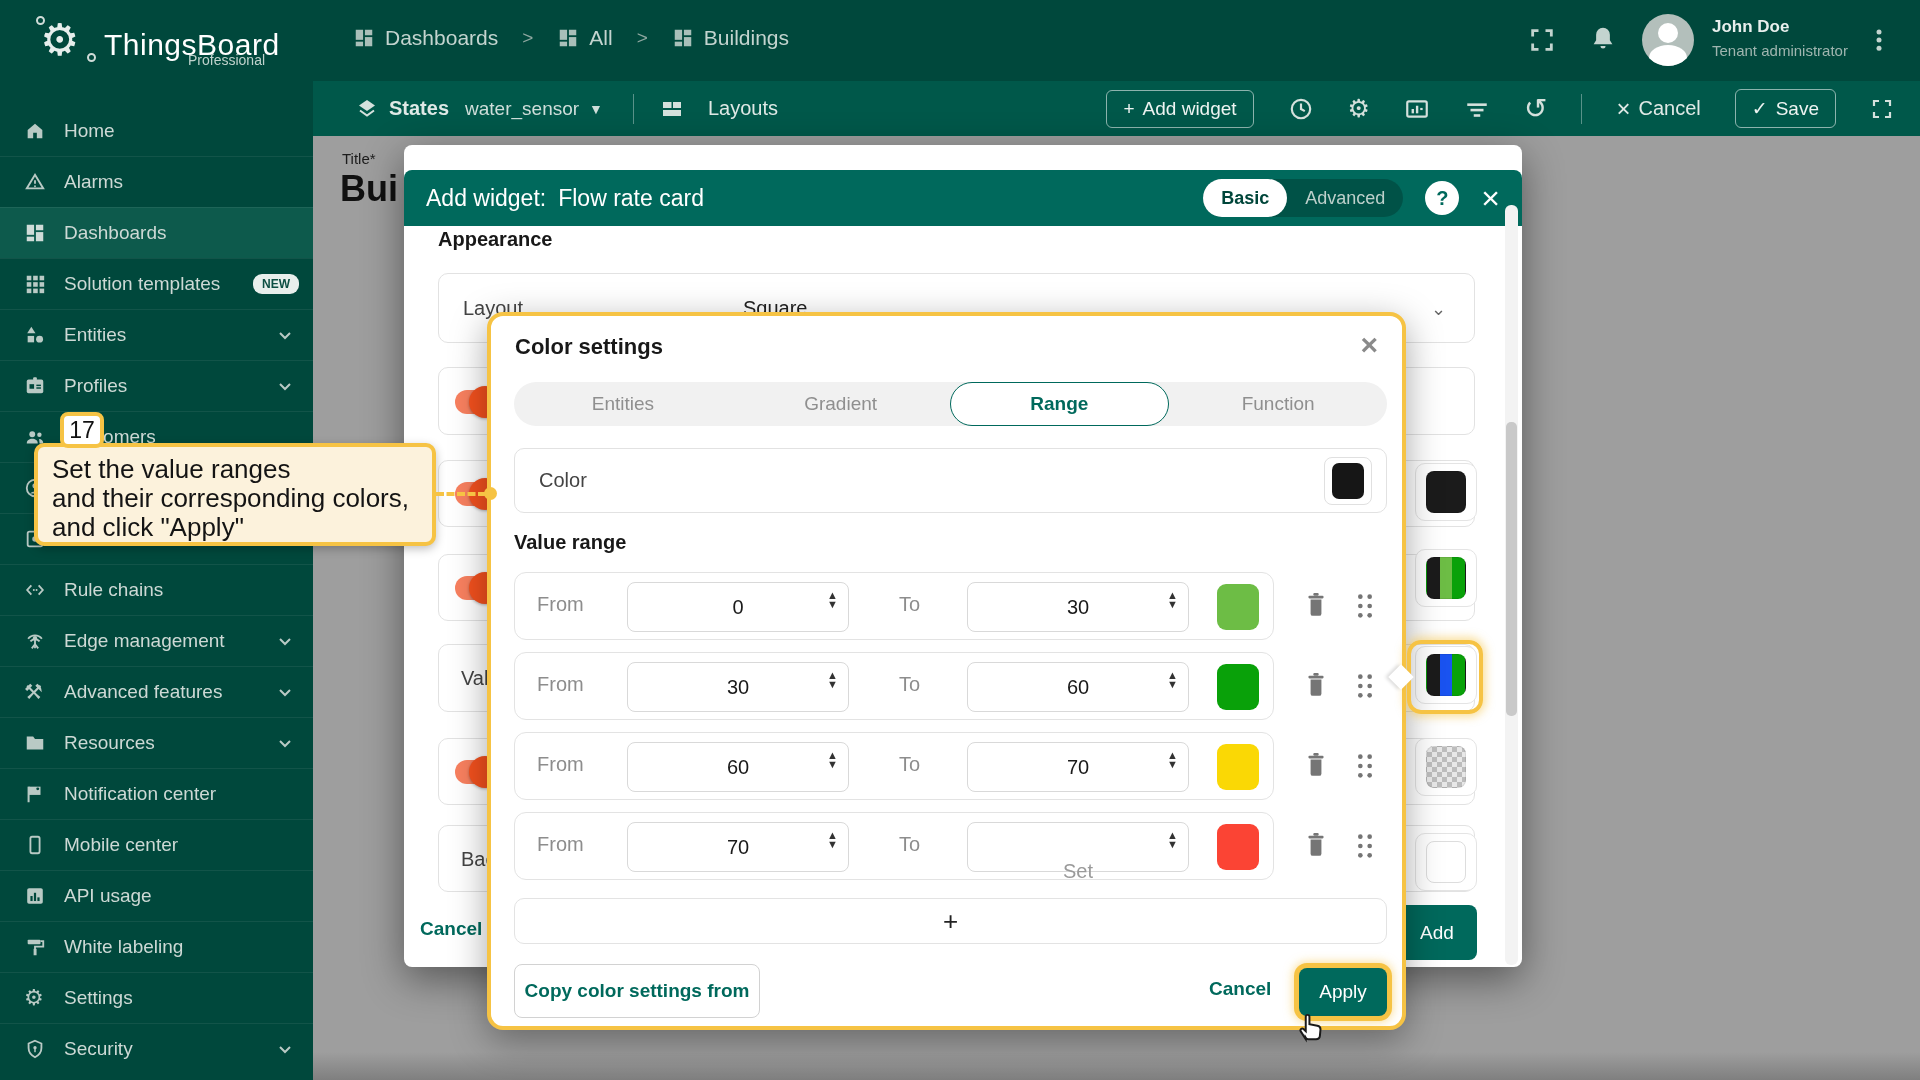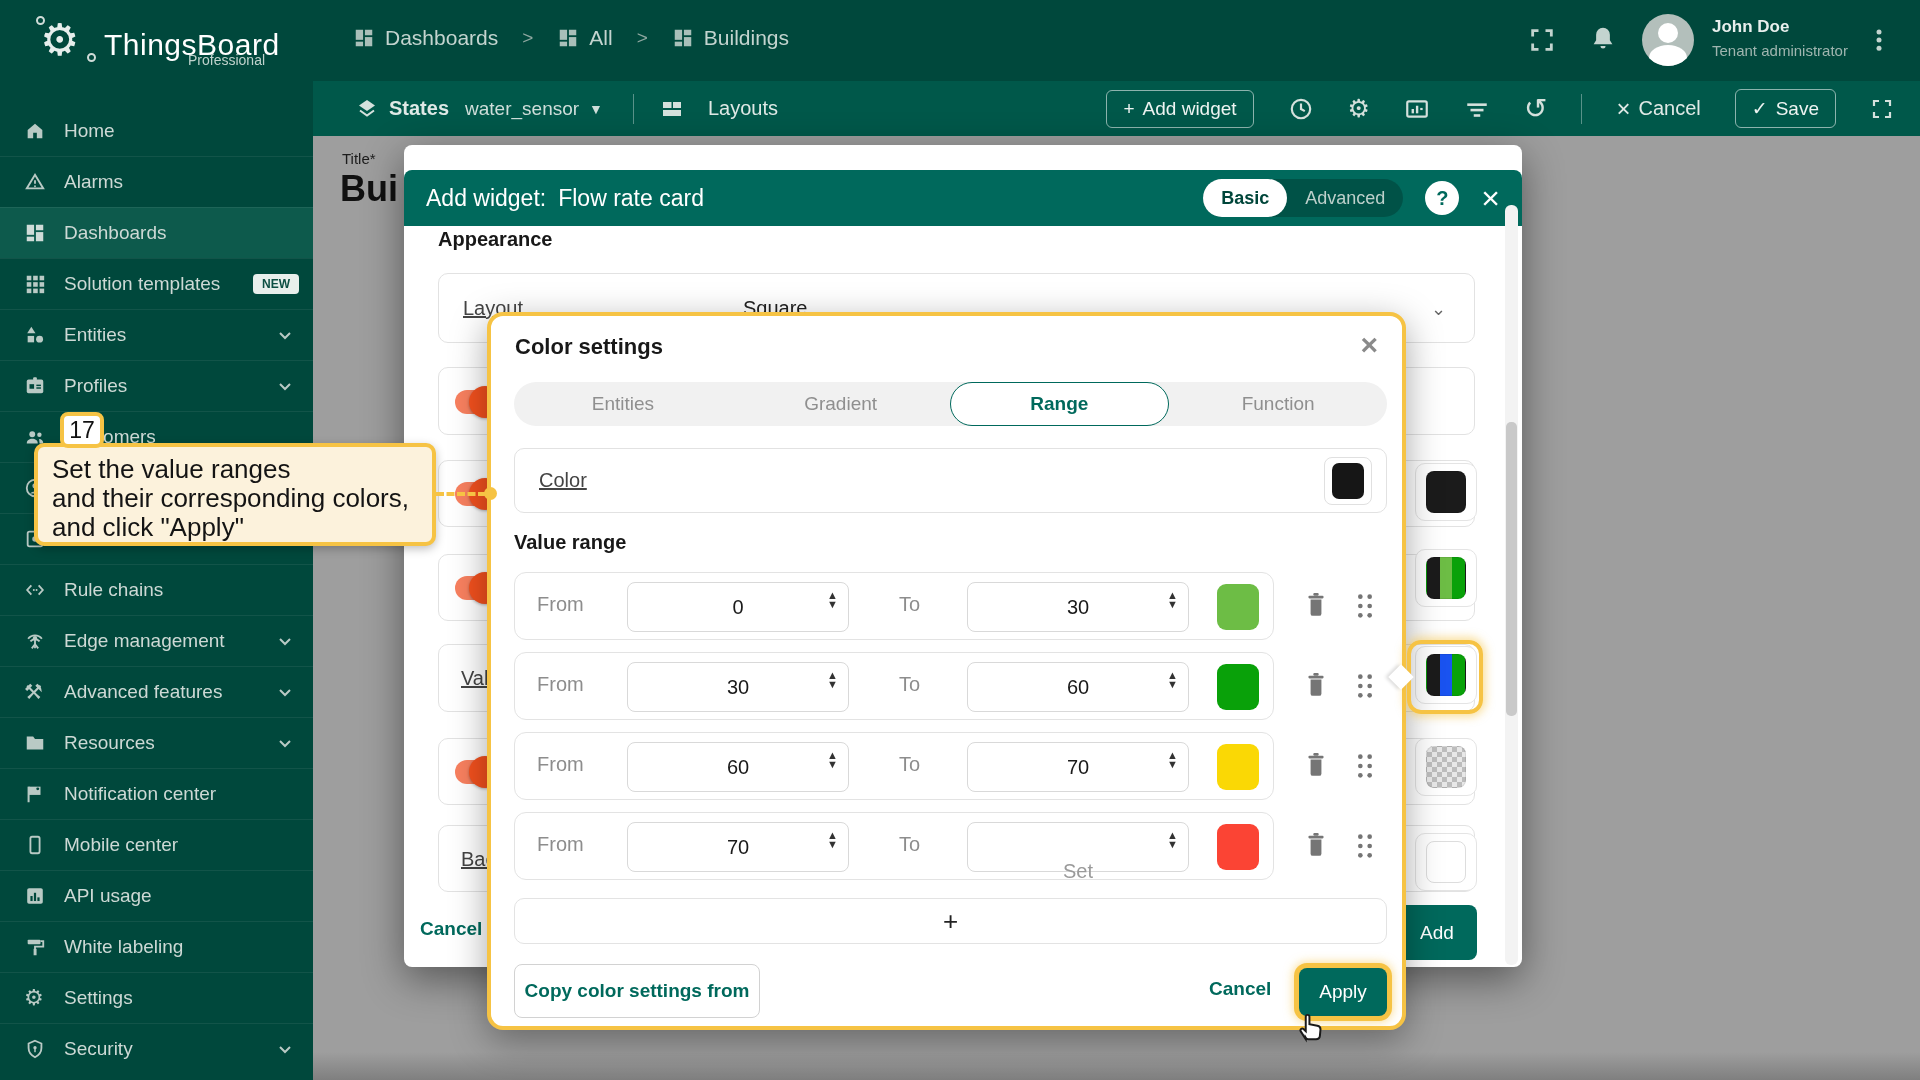--- a/index.html
+++ b/index.html
@@ -17,21 +17,21 @@
   .crumb-sep { color:#8fa8a1; font-size:19px; margin:0 14px; }
   .user-name { color:#e8efed; font-size:17px;font-weight:bold; }
   .user-role { color:#9fb5af; font-size:15px; }
 
   .menu-item { position:relative; height:51px; display:flex; align-items:center; padding-left:24px;
                color:#cdd9d5; font-size:19px; border-top:1px solid rgba(255,255,255,.07); cursor:pointer; }
   .menu-item.first { border-top:none; }
   .menu-item.active { background:#0d5a4c; }
   .mi-icon { width:40px; display:flex; align-items:center; color:#b9cac5; font-size:20px; }
   .mi-label { flex:1; }
-  .badge-new { background:#e8efec; color:#0d4f43; font-size:12px; font-weight:700; border-radius:4px;
+  .badge-new { background:#e8efec; color:#0d4f43; font-size:12px; font-weight:700; border-radius:9px;
                padding:3px 9px; margin-right:14px; }
   .chev { margin-right:20px; }
 
   
   .toolbar { left:313px; top:81px; width:1607px; height:55px; background:#00584a; z-index:5;
              display:flex; align-items:center; color:#dfe9e6; font-size:20px; }
   .tb-btn { display:flex; align-items:center; gap:8px; border:1px solid rgba(255,255,255,.55);
             border-radius:6px; padding:7px 16px; color:#eef4f2; font-size:19px; cursor:pointer; }
   .tb-ico { color:#d5e1dd; font-size:21px; display:flex; align-items:center; justify-content:center; cursor:pointer; }
   .tb-div { width:1px; height:30px; background:rgba(255,255,255,.35); }
@@ -51,21 +51,21 @@
   .mode-toggle { display:flex; background:rgba(0,0,0,.22); border-radius:19px; height:38px; align-items:center; }
   .mode-seg { padding:0 18px; font-size:18px; height:38px; display:flex; align-items:center; border-radius:19px; cursor:pointer; }
   .mode-on { background:#fff; color:#00463a; font-weight:700; }
   .mode-off { color:#bdd0cb; }
   .help-circle { width:34px; height:34px; border-radius:50%; background:#fff; color:#00695c;
                  font-weight:700; font-size:20px; display:flex; align-items:center; justify-content:center; cursor:pointer; }
   .modal-close { color:#fff; font-size:32px; line-height:1; cursor:pointer; }
 
   .section-h { font-size:20px; font-weight:700; color:#181818; }
   .fieldbox { position:absolute; border:1px solid #e2e2e2; border-radius:10px; background:#fff; }
-  .f-label { color:#444; font-size:20px;text-decoration:underline; }
+  .f-label { color:#444; font-size:20px; }
   .f-value { color:#222; font-size:20px; }
   .chev-down { color:#666; font-size:18px; }
 
   .toggle { position:absolute; width:52px; height:24px; border-radius:12px; background:#f8805f; }
   .toggle::after { content:""; position:absolute; right:6px; top:-4px; width:32px; height:32px;
                    border-radius:50%; background:#f4511e; box-shadow:0 1px 3px rgba(0,0,0,.3); }
 
   .swatch-btn { position:absolute; width:62px; height:58px; background:#fff; border:1px solid #e4e4e4;
                 border-radius:10px; display:flex; align-items:center; justify-content:center; cursor:pointer; }
   .swatch-chip { width:40px; height:42px; border-radius:8px; border:1px solid rgba(0,0,0,.08); }

